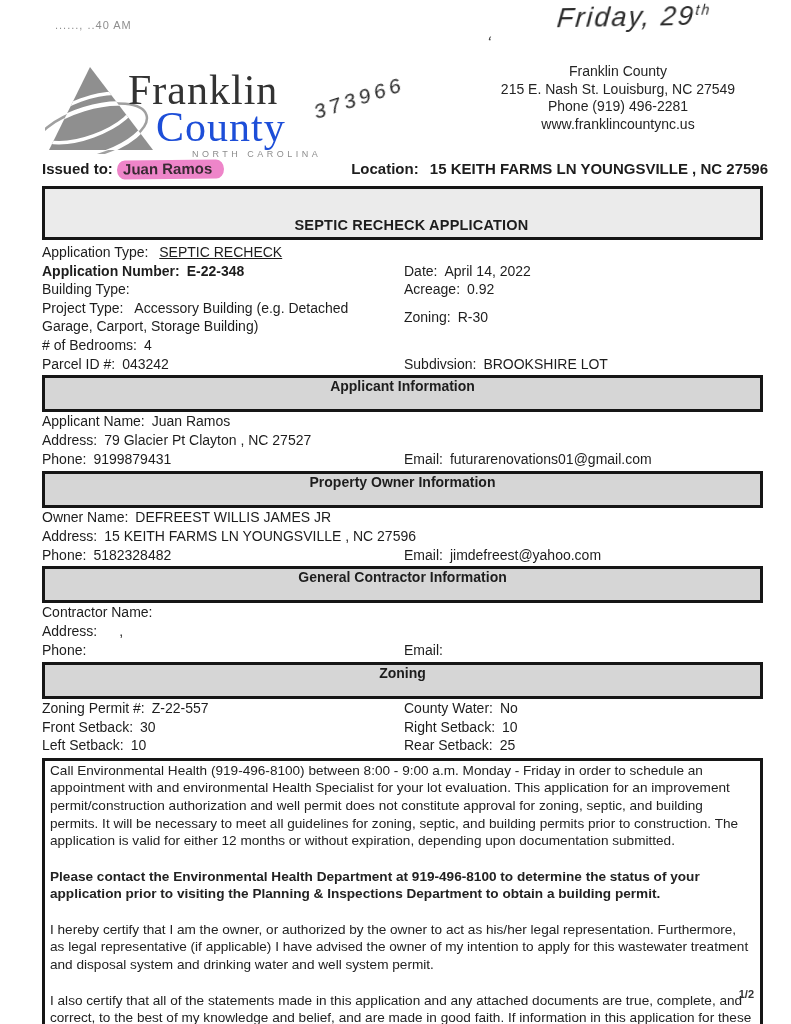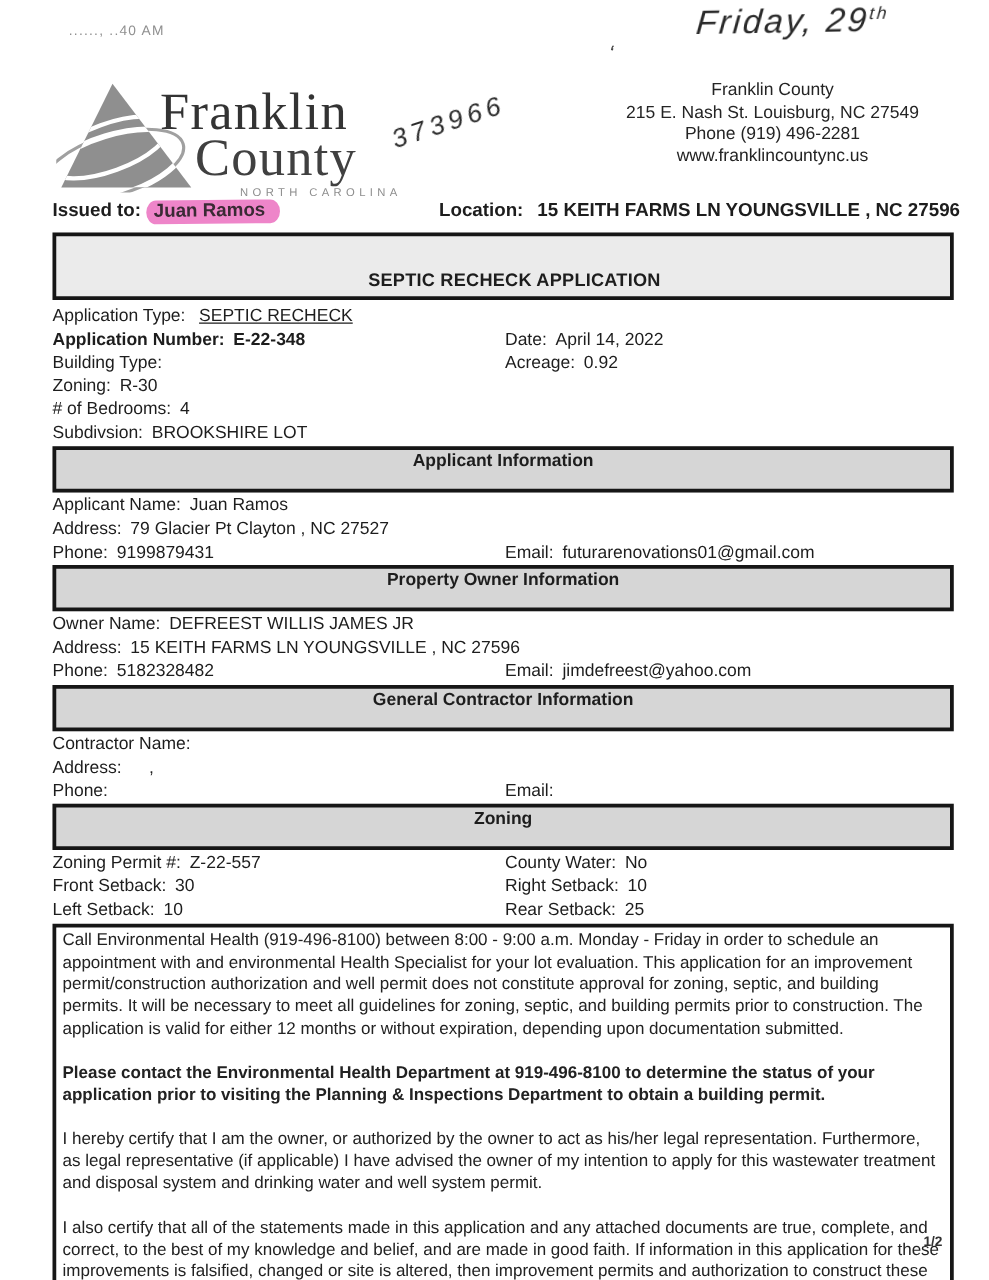--- a/index.html
+++ b/index.html
@@ -23,21 +23,21 @@
     transform:rotate(14deg);
   }
   
   .logo-svg { position:absolute; left:45px; top:60px; }
   .logo-franklin {
     position:absolute; left:128px; top:66px; font-family:"Liberation Serif", serif;
     font-size:42px; color:#333333; letter-spacing:1px;
   }
   .logo-county {
     position:absolute; left:156px; top:103px; font-family:"Liberation Serif", serif;
-    font-size:42px; color:#404040; letter-spacing:1px;text-align:center;
+    font-size:42px; color:#1d4ed8; letter-spacing:1px;text-align:center;
   }
   .logo-nc {
     position:absolute; left:192px; top:149px; font-size:9px; color:#8d8d8d;
     letter-spacing:3.5px;
   }
   .hand-number {
     position:absolute; left:312px; top:86px; font-size:21px; color:#2b2b2b;
     transform:rotate(-18deg); letter-spacing:4px; font-style:italic; filter:blur(.2px);
   }
   
@@ -140,26 +140,28 @@
       </div>
       <div class="drow">
         <div class="b"><span class="lbl">Application Number:</span><span class="val">E-22-348</span></div>
         <div><span class="lbl">Date:</span><span class="val">April 14, 2022</span></div>
       </div>
       <div class="drow">
         <div><span class="lbl">Building Type:</span><span class="val"></span></div>
         <div><span class="lbl">Acreage:</span><span class="val">0.92</span></div>
       </div>
       <div class="drow">
+        <div style="max-width:345px;"><span class="lbl">Project Type:</span> <span class="val">Accessory Building (e.g. Detached Garage, Carport, Storage Building)</span></div>
         <div class="cell2"><span class="lbl">Zoning:</span><span class="val">R-30</span></div>
       </div>
       <div class="drow">
         <div><span class="lbl"># of Bedrooms:</span><span class="val">4</span></div>
       </div>
       <div class="drow">
+        <div><span class="lbl">Parcel ID #:</span><span class="val">043242</span></div>
         <div><span class="lbl">Subdivsion:</span><span class="val">BROOKSHIRE LOT</span></div>
       </div>
     </div>
 
     <div class="bar">Applicant Information</div>
     <div class="sec">
       <div><span class="lbl">Applicant Name:</span><span class="val">Juan Ramos</span></div>
       <div><span class="lbl">Address:</span><span class="val">79 Glacier Pt Clayton , NC 27527</span></div>
       <div class="drow">
         <div><span class="lbl">Phone:</span><span class="val">9199879431</span></div>

